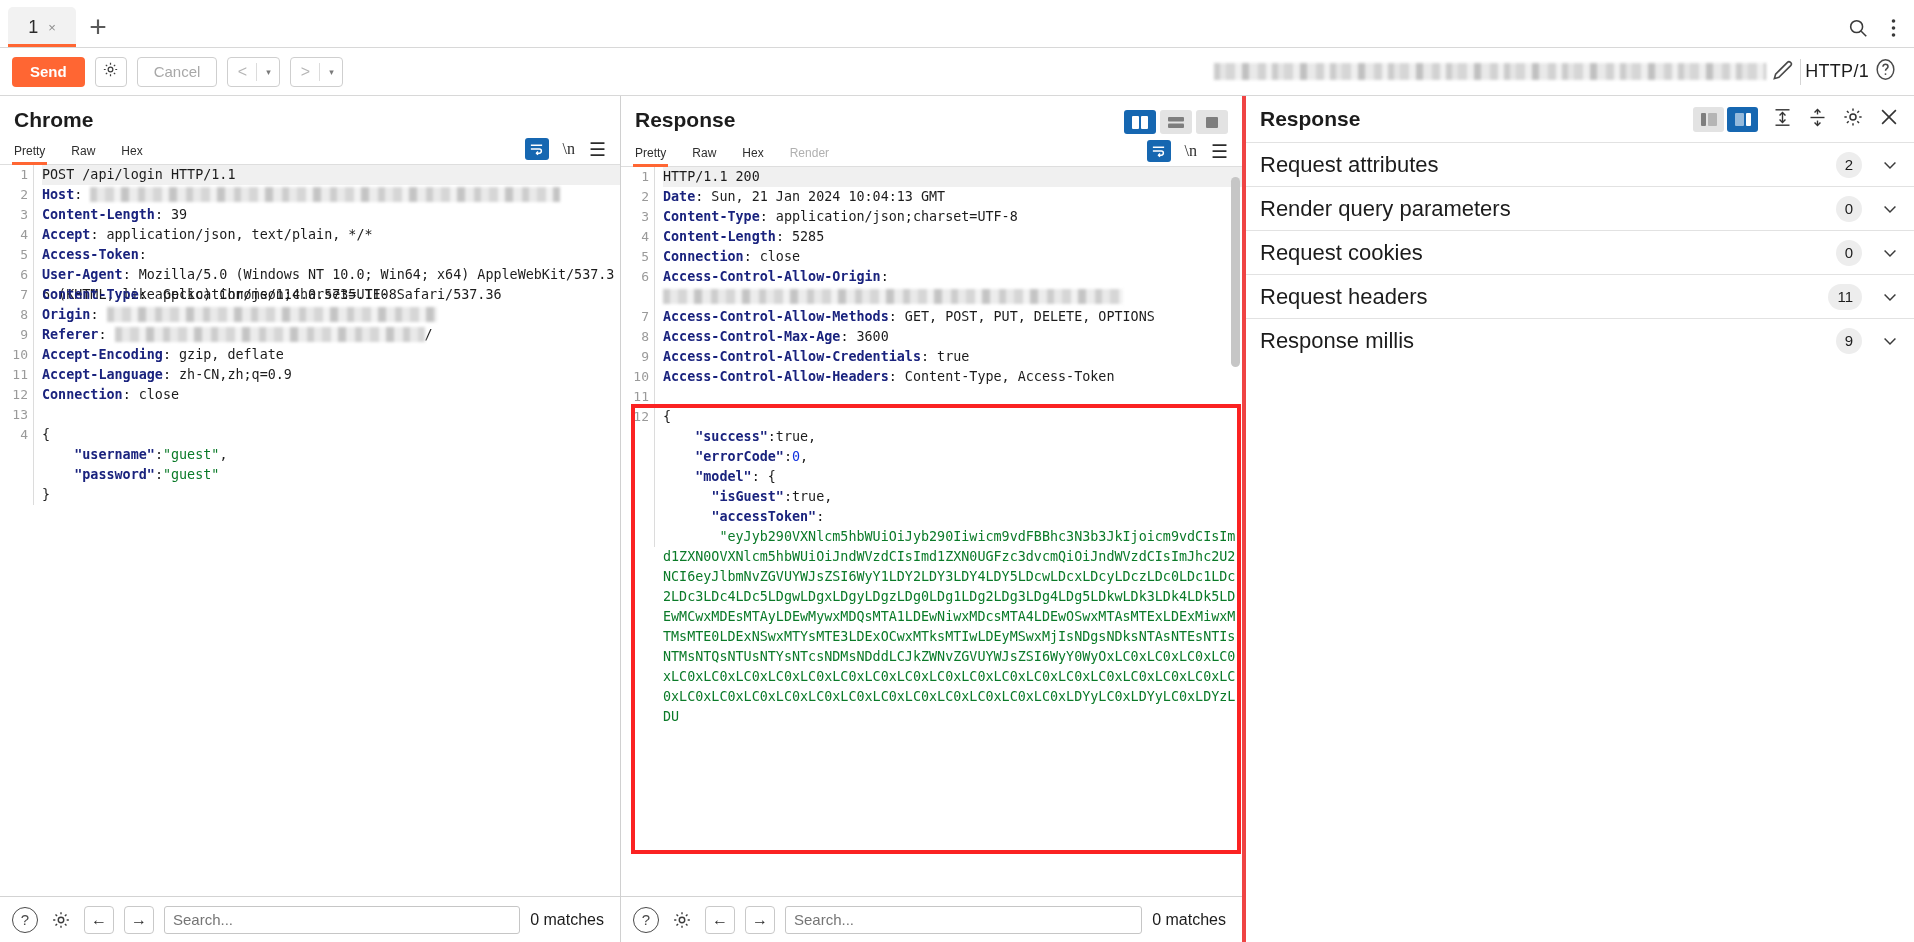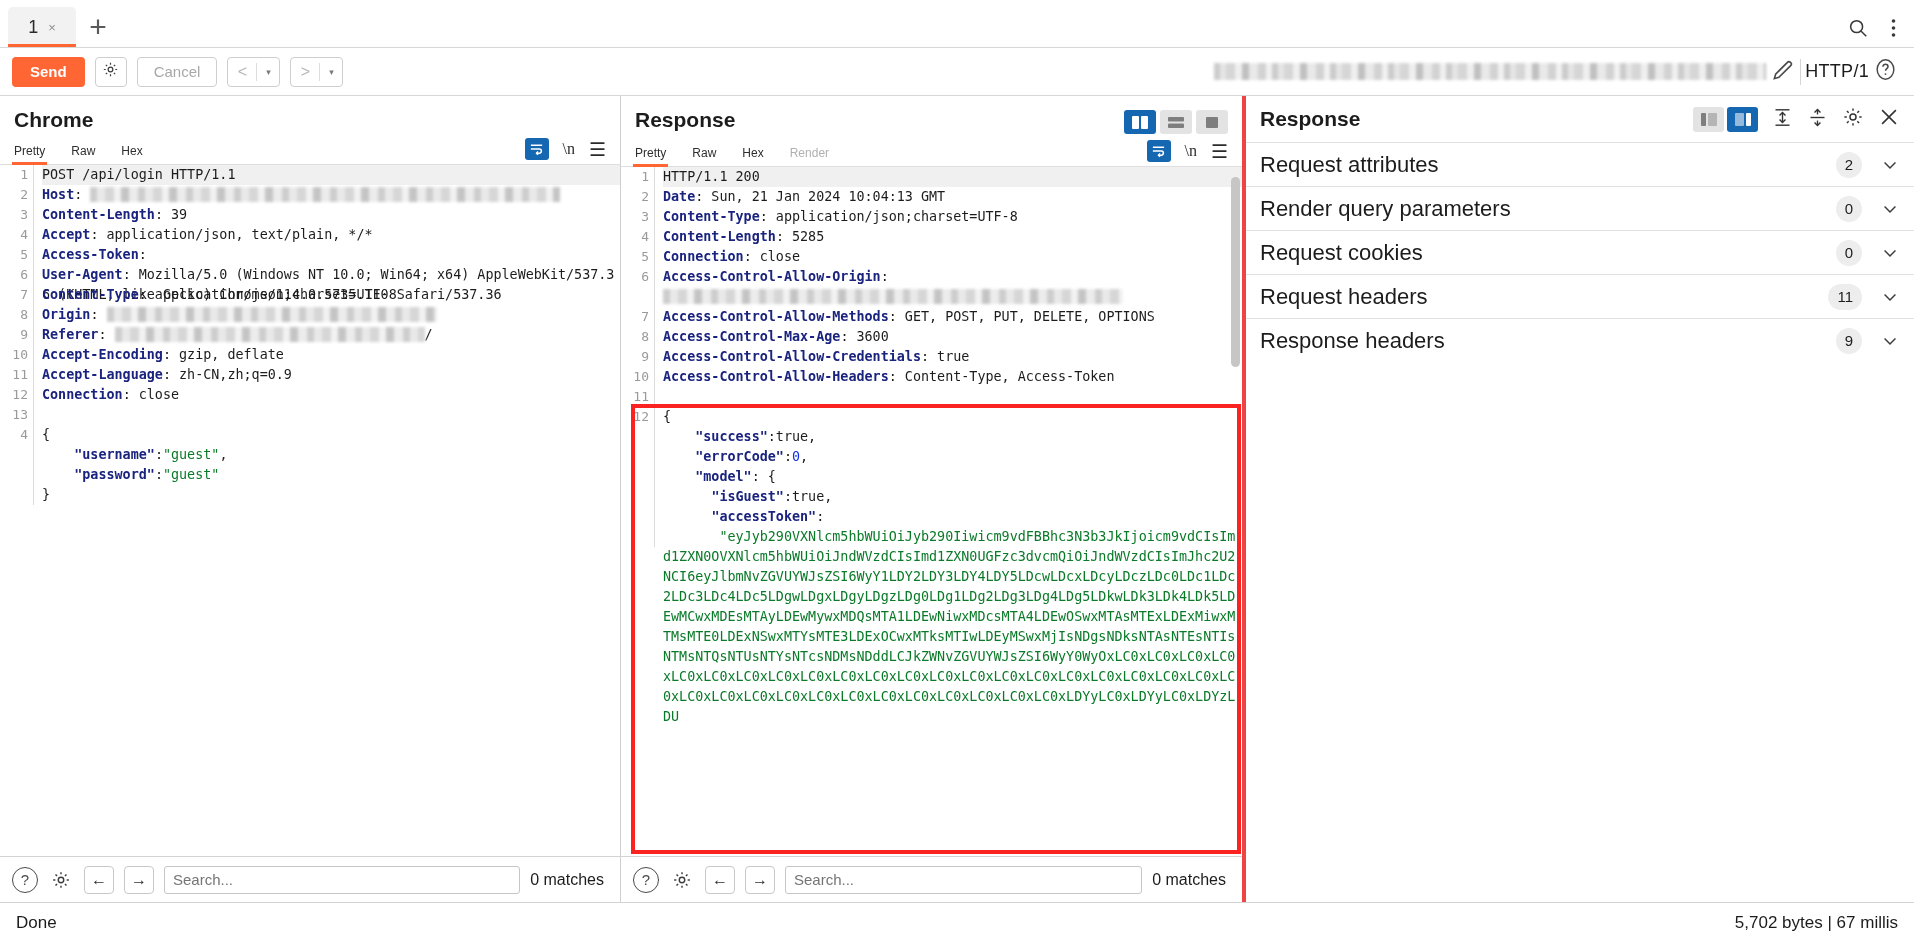--- a/index.html
+++ b/index.html
@@ -570,29 +570,25 @@
           <div class="insp-row">
             <span class="insp-label">Request headers</span>
             <span class="insp-count">11</span>
             <span class="chev">
               <svg width="20" height="20" viewBox="0 0 24 24" fill="none" stroke="currentColor" stroke-width="1.8">
                 <path d="M5.5 9l6.5 6.5L18.5 9"></path>
               </svg>
             </span>
           </div>
           <div class="insp-row">
-            <span class="insp-label">Response headers</span>
+            <span class="insp-label">Response millis</span>
             <span class="insp-count">9</span>
             <span class="chev">
               <svg width="20" height="20" viewBox="0 0 24 24" fill="none" stroke="currentColor" stroke-width="1.8">
                 <path d="M5.5 9l6.5 6.5L18.5 9"></path>
               </svg>
             </span>
           </div>
         </div>
     </div>
   </div>
 
-  <div class="statusbar">
-    <span class="st-left">Done</span>
-    <span class="st-right">5,702 bytes | 67 millis</span>
-  </div>
 </div>
 
 </body></html>

